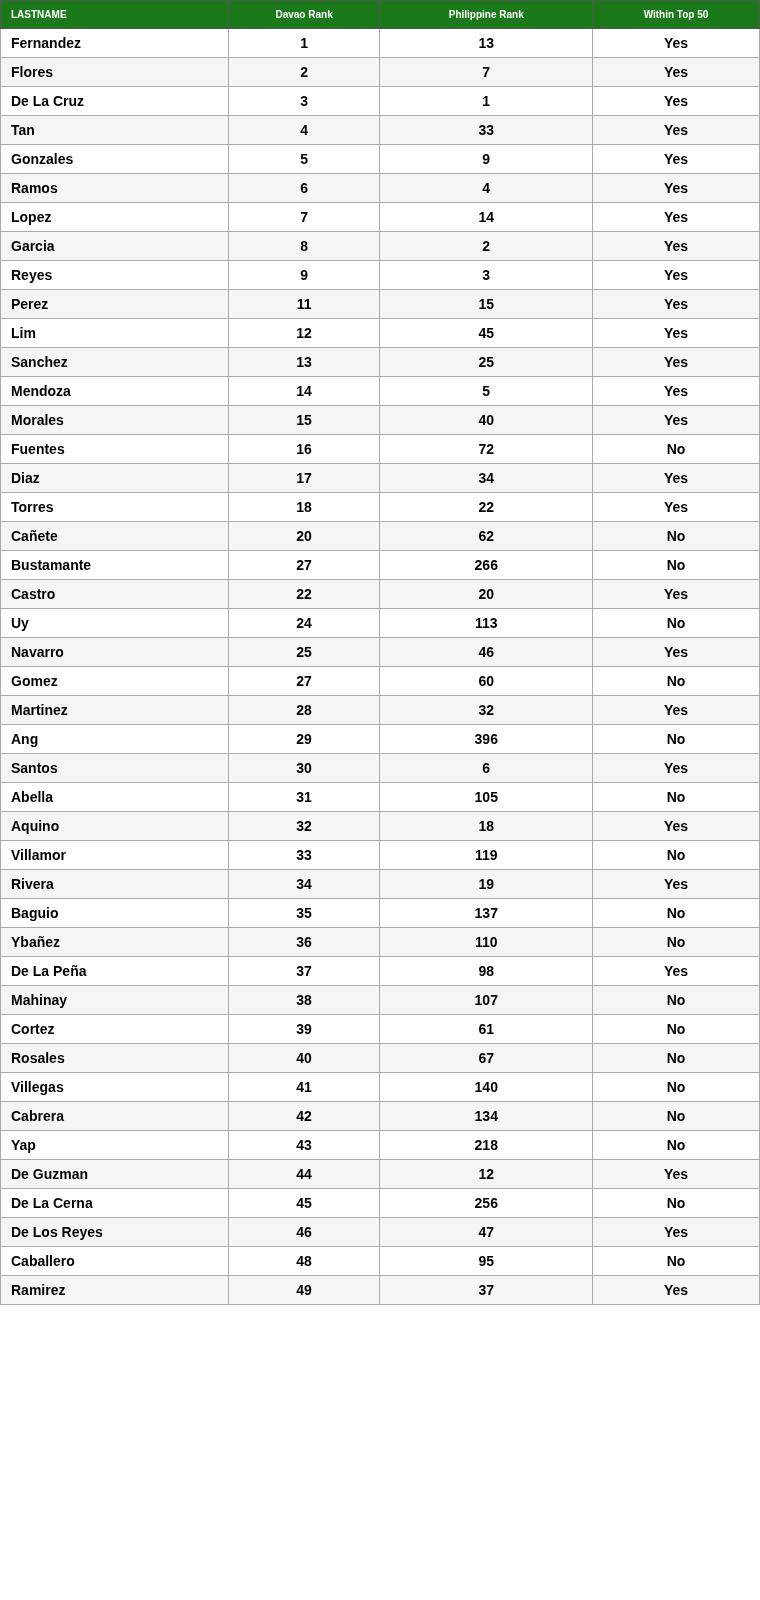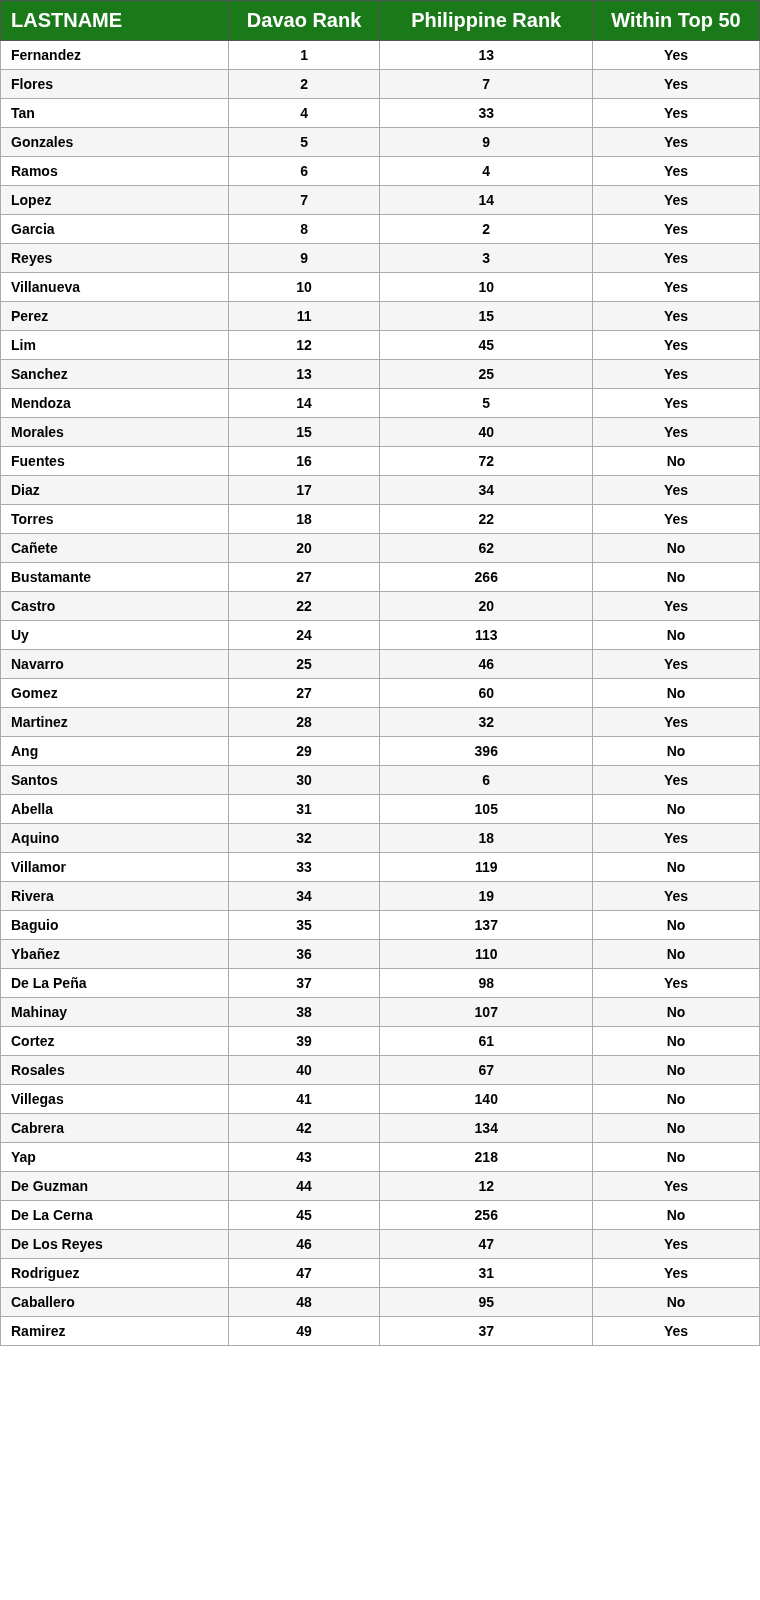--- a/index.html
+++ b/index.html
@@ -15,21 +15,21 @@
     }
     table {
       width: 100%;
       border-collapse: collapse;
       table-layout: fixed;
     }
     thead tr th {
       background-color: #1a7a1a;
       color: #fff;
       font-weight: bold;
-      font-size: 20px;
+      font-size: 10px;
       padding: 8px 6px;
       text-align: center;
       border: 1px solid #555;
     }
     thead tr th:first-child {
       text-align: left;
       padding-left: 10px;
     }
     tbody tr td {
       padding: 6px 6px;
@@ -78,20 +78,26 @@
         <td>13</td>
         <td>Yes</td>
       </tr>
       <tr>
         <td>Flores</td>
         <td>2</td>
         <td>7</td>
         <td>Yes</td>
       </tr>
       <tr>
+        <td>De La Cruz</td>
+        <td>3</td>
+        <td>1</td>
+        <td>Yes</td>
+      </tr>
+      <tr>
         <td>Tan</td>
         <td>4</td>
         <td>33</td>
         <td>Yes</td>
       </tr>
       <tr>
         <td>Gonzales</td>
         <td>5</td>
         <td>9</td>
         <td>Yes</td>
@@ -114,26 +120,20 @@
         <td>2</td>
         <td>Yes</td>
       </tr>
       <tr>
         <td>Reyes</td>
         <td>9</td>
         <td>3</td>
         <td>Yes</td>
       </tr>
       <tr>
-        <td>Villanueva</td>
-        <td>10</td>
-        <td>10</td>
-        <td>Yes</td>
-      </tr>
-      <tr>
         <td>Perez</td>
         <td>11</td>
         <td>15</td>
         <td>Yes</td>
       </tr>
       <tr>
         <td>Lim</td>
         <td>12</td>
         <td>45</td>
         <td>Yes</td>
@@ -315,26 +315,20 @@
       <tr>
         <td>De La Cerna</td>
         <td>45</td>
         <td>256</td>
         <td>No</td>
       </tr>
       <tr>
         <td>De Los Reyes</td>
         <td>46</td>
         <td>47</td>
-        <td>Yes</td>
-      </tr>
-      <tr>
-        <td>Rodriguez</td>
-        <td>47</td>
-        <td>31</td>
         <td>Yes</td>
       </tr>
       <tr>
         <td>Caballero</td>
         <td>48</td>
         <td>95</td>
         <td>No</td>
       </tr>
       <tr>
         <td>Ramirez</td>

